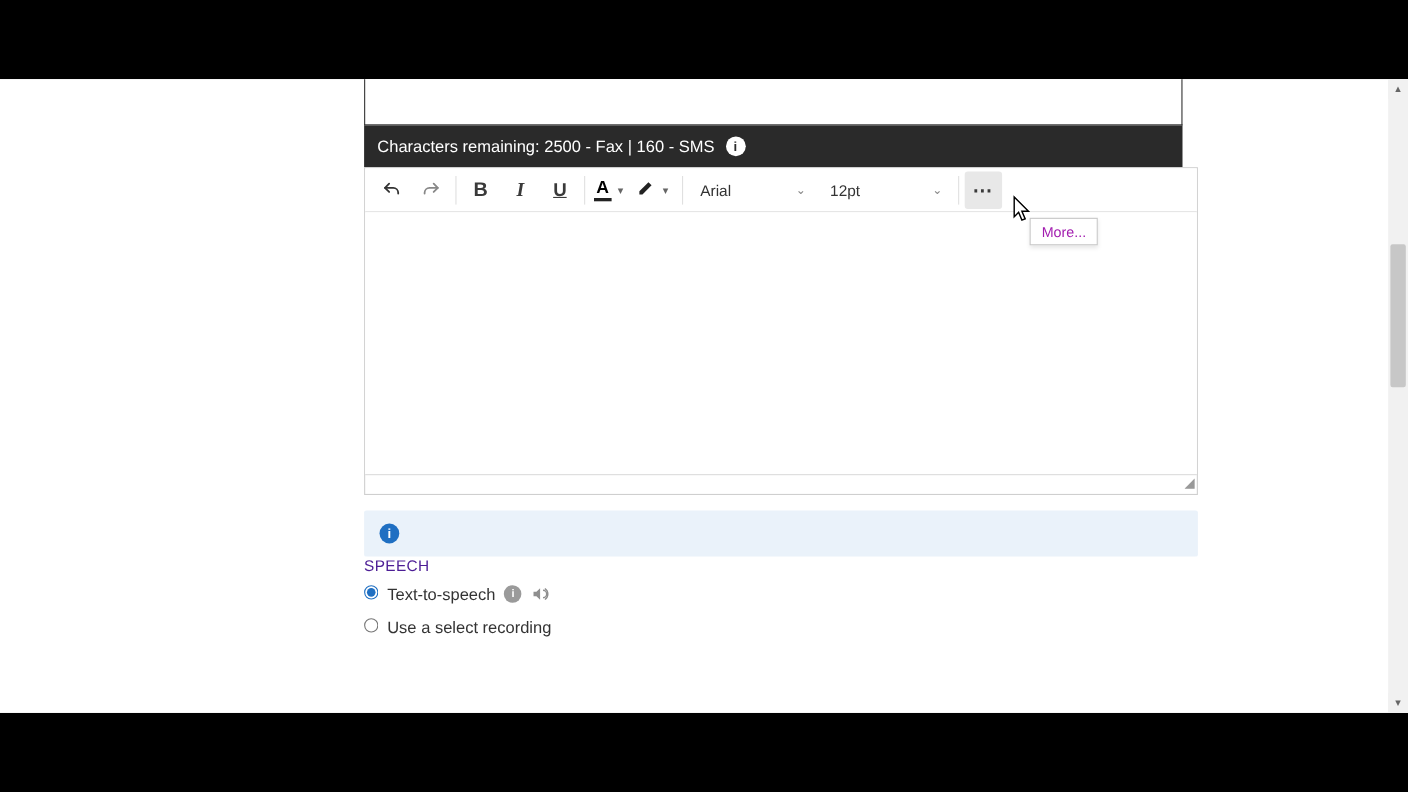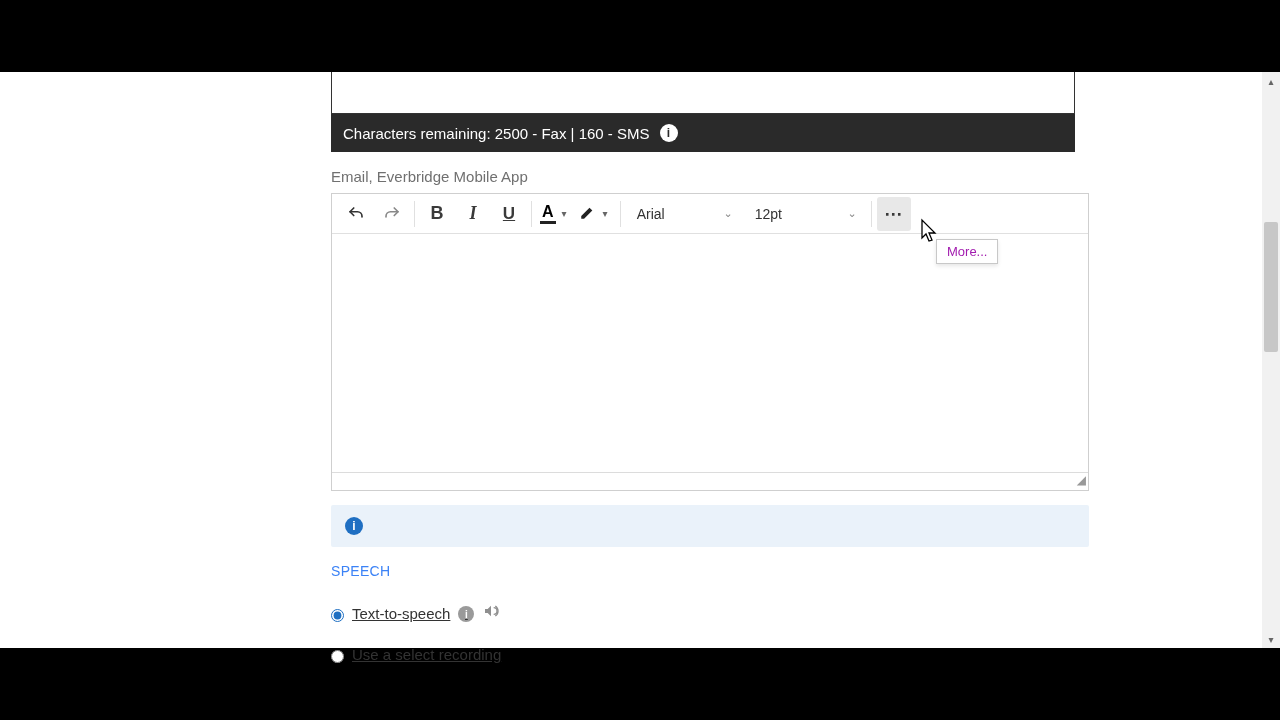--- a/index.html
+++ b/index.html
@@ -163,31 +163,29 @@
     gap: 18px;
     border-radius: 2px;
   }
   .alert .ico {
     width: 18px; height: 18px; border-radius: 50%;
     background: #1f6fc2; color: #fff;
     display: inline-flex; align-items: center; justify-content: center;
     font-size: 12px; font-weight: bold;
   }
   .speech-heading {
-    margin-top: 16px;
     font-size: 14px;
-    color: #3b82f6;
+    color: #4c1d95;
     letter-spacing: 0.3px;
   }
   .radio-row {
-    display: flex; align-items: flex-end; gap: 8px;
-    margin-top: 24px;
+    display: flex; align-items: flex-start; gap: 8px;
+    margin-top: 10px;
     font-size: 15px;
     color: #333;
-    text-decoration: underline;
   }
   .radio-row input { accent-color: #1f6fc2; }
   .mini-ico {
     width: 16px; height: 16px; border-radius: 50%;
     background: #9a9a9a; color: #fff;
     display: inline-flex; align-items:center; justify-content:center;
     font-size: 10px; font-weight: bold;
   }
   .speaker-ico { color: #8f8f8f; }
 </style>
@@ -200,21 +198,20 @@
 
   <div class="content-col">
 
     <div class="top-textarea"></div>
 
     <div class="char-bar">
       <span>Characters remaining: 2500 - Fax   |   160 - SMS</span>
       <span class="info-circ">i</span>
     </div>
 
-    <div class="section-label">Email, Everbridge Mobile App</div>
 
     <div class="editor-box">
       <div class="toolbar">
         <div style="width:6px"></div>
         <div class="tbtn">
           <svg width="18" height="18" viewBox="0 0 24 24" fill="none" stroke="#333" stroke-width="2.2" stroke-linecap="round" stroke-linejoin="round">
               <path d="M9 14l-5-5 5-5"></path>
               <path d="M4 9h10a6 6 0 0 1 6 6v1"></path>
             </svg>
         </div>

